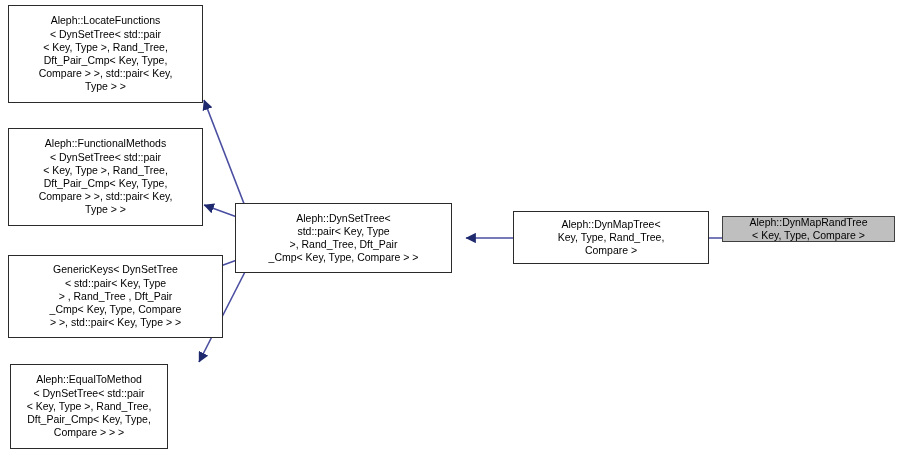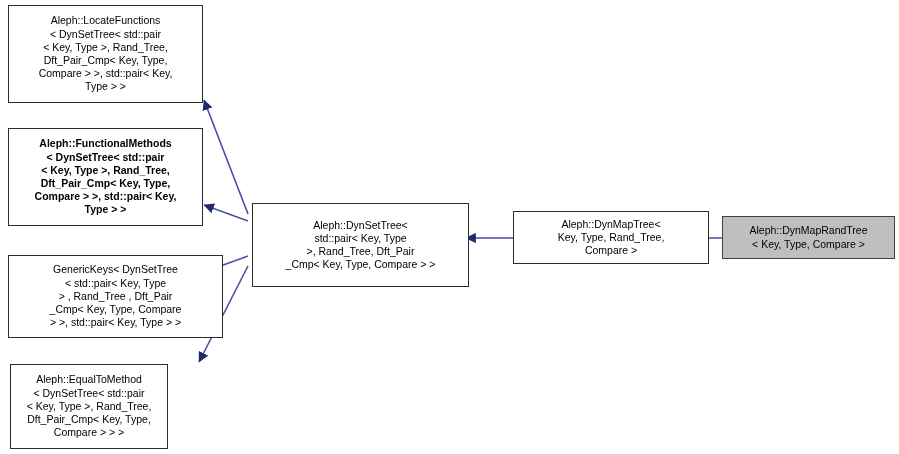--- a/index.html
+++ b/index.html
@@ -71,40 +71,40 @@
       <line x1="722" y1="238" x2="678" y2="238" stroke="#4a4ea0" stroke-width="1.6" marker-end="url(#inherit-arrow)"></line>
     </svg>
 
   <div id="node-layer">
       <div class="node" style="left: 8px; top: 5px; width: 195px; height: 98px;"><span class="node-label">Aleph::LocateFunctions
 &lt; DynSetTree&lt; std::pair
 &lt; Key, Type &gt;, Rand_Tree,
  Dft_Pair_Cmp&lt; Key, Type,
  Compare &gt; &gt;, std::pair&lt; Key,
 Type &gt; &gt;</span></div>
-      <div class="node" style="left: 8px; top: 128px; width: 195px; height: 98px; font-weight: bold;"><span class="node-label">Aleph::FunctionalMethods
+      <div class="node" style="left: 8px; top: 128px; width: 195px; height: 98px;"><span class="node-label">Aleph::FunctionalMethods
 &lt; DynSetTree&lt; std::pair
 &lt; Key, Type &gt;, Rand_Tree,
  Dft_Pair_Cmp&lt; Key, Type,
 Compare &gt; &gt;, std::pair&lt; Key,
 Type &gt; &gt;</span></div>
       <div class="node" style="left: 8px; top: 255px; width: 215px; height: 83px;"><span class="node-label">GenericKeys&lt; DynSetTree
 &lt; std::pair&lt; Key, Type
  &gt; , Rand_Tree , Dft_Pair
 _Cmp&lt; Key, Type, Compare
 &gt; &gt;, std::pair&lt; Key, Type &gt; &gt;</span></div>
       <div class="node" style="left: 10px; top: 364px; width: 158px; height: 85px;"><span class="node-label">Aleph::EqualToMethod
 &lt; DynSetTree&lt; std::pair
 &lt; Key, Type &gt;, Rand_Tree,
  Dft_Pair_Cmp&lt; Key, Type,
 Compare &gt; &gt; &gt;</span></div>
-      <div class="node" style="left: 252px; top: 203px; width: 217px; height: 84px;"><span class="node-label">Aleph::DynSetTree&lt;
+      <div class="node" style="left: 235px; top: 203px; width: 217px; height: 70px;"><span class="node-label">Aleph::DynSetTree&lt;
  std::pair&lt; Key, Type
  &gt;, Rand_Tree, Dft_Pair
 _Cmp&lt; Key, Type, Compare &gt; &gt;</span></div>
       <div class="node" style="left: 513px; top: 211px; width: 196px; height: 53px;"><span class="node-label">Aleph::DynMapTree&lt;
 Key, Type, Rand_Tree,
 Compare &gt;</span></div>
-      <div class="node highlight" style="left: 722px; top: 216px; width: 173px; height: 43px;"><span class="node-label">Aleph::DynMapRandTree
+      <div class="node highlight" style="left: 722px; top: 216px; width: 173px; height: 26px;"><span class="node-label">Aleph::DynMapRandTree
 &lt; Key, Type, Compare &gt;</span></div>
     </div>
 
 </div>
 
 </body></html>

